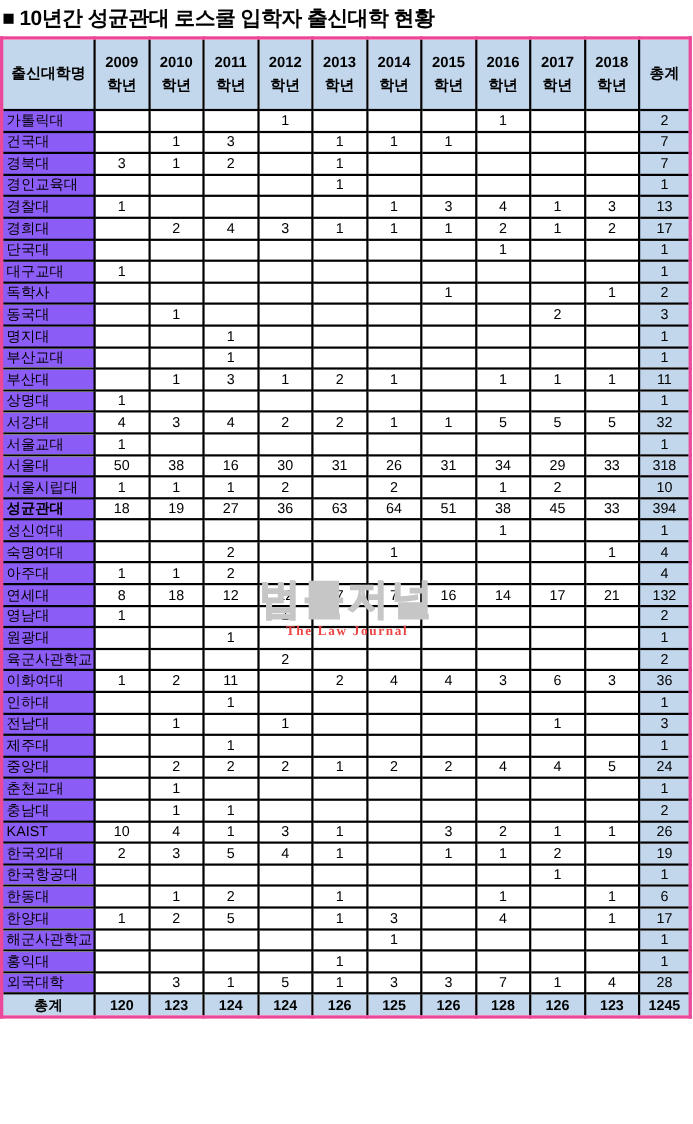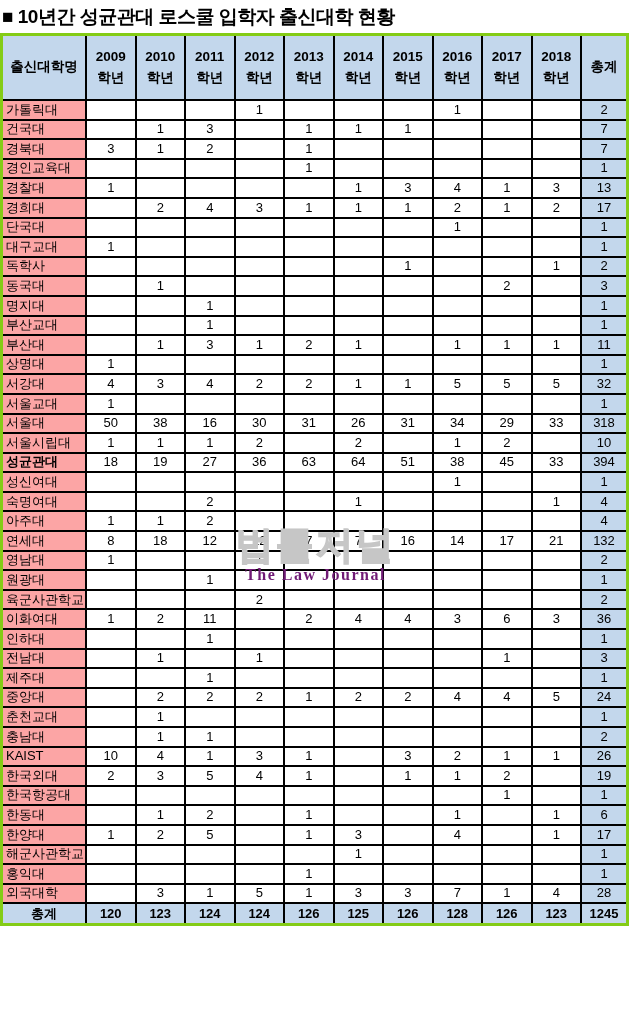--- a/index.html
+++ b/index.html
@@ -19,21 +19,21 @@
     font-weight: bold;
     margin: 0;
     padding: 4px 0 3px 2px;
     letter-spacing: -0.5px;
     white-space: nowrap;
   }
   table.tbl {
     border-collapse: collapse;
     table-layout: fixed;
     width: 629px;
-    border: 3px solid #84cc16;
+    border: 3px solid #ec4899;
   }
   .tbl th, .tbl td {
     border: 2px solid #000;
     text-align: center;
     font-size: 13px;
     padding: 0;
     white-space: nowrap;
     overflow: hidden;
     line-height: 1.25;
   }
@@ -42,21 +42,21 @@
     font-weight: bold;
     height: 63px;
     font-size: 13.5px;
     vertical-align: middle;
   }
   .tbl thead th.name-col { width: 82px; }
   .tbl thead th.total-col { width: 44px; }
   .year-line { line-height: 1.55; }
   .tbl tbody td { height: 17.6px; background: #ffffff; }
   .tbl tbody td.name-cell {
-    background: #fca5a5;
+    background: #8b5cf6;
     text-align: left;
     padding-left: 3px;
   }
   .tbl tbody td.total-cell { background: #c3d7ec; }
   .tbl tbody tr.bold-row td.name-cell { font-weight: bold; }
   .tbl tfoot td {
     background: #c3d7ec;
     font-weight: bold;
     height: 19px;
   }
@@ -73,24 +73,24 @@
     font-size: 38px;
     font-weight: bold;
     letter-spacing: 2px;
     color: rgba(222, 222, 222, 0.55);
     -webkit-text-stroke: 1.5px #c6c6c6;
     line-height: 1;
     margin-top: 44px;
   }
   .wm-en {
     font-family: "Liberation Serif", serif;
-    font-size: 16px;
+    font-size: 12px;
     font-weight: bold;
     letter-spacing: 1.5px;
-    color: #701a75;
+    color: #ef4444;
     margin-top: 3px;
     line-height: 1;
   }
 </style>
 </head>
 <body>
 
 <div class="page">
   <h1 class="title">■ 10년간 성균관대 로스쿨 입학자 출신대학 현황</h1>
 

